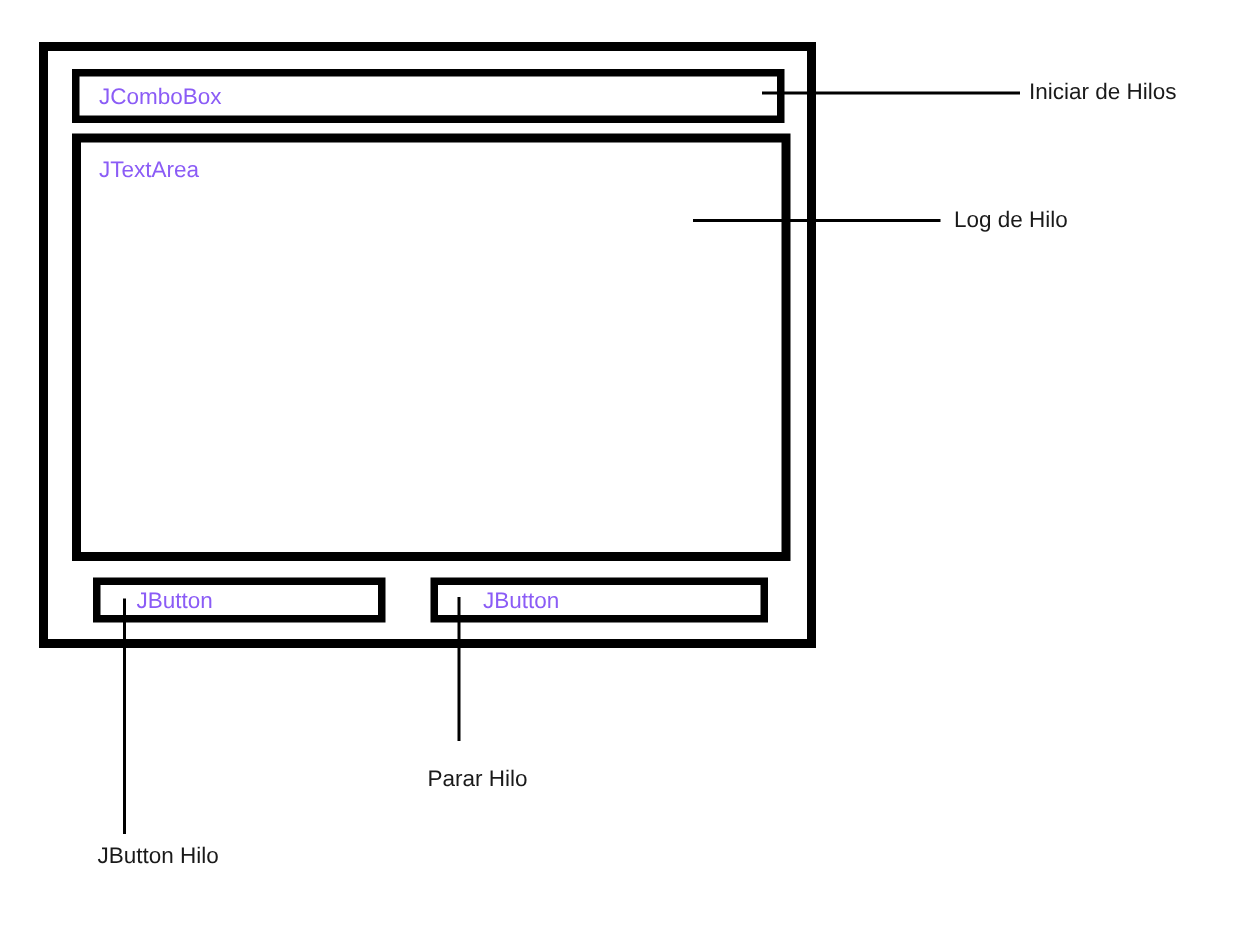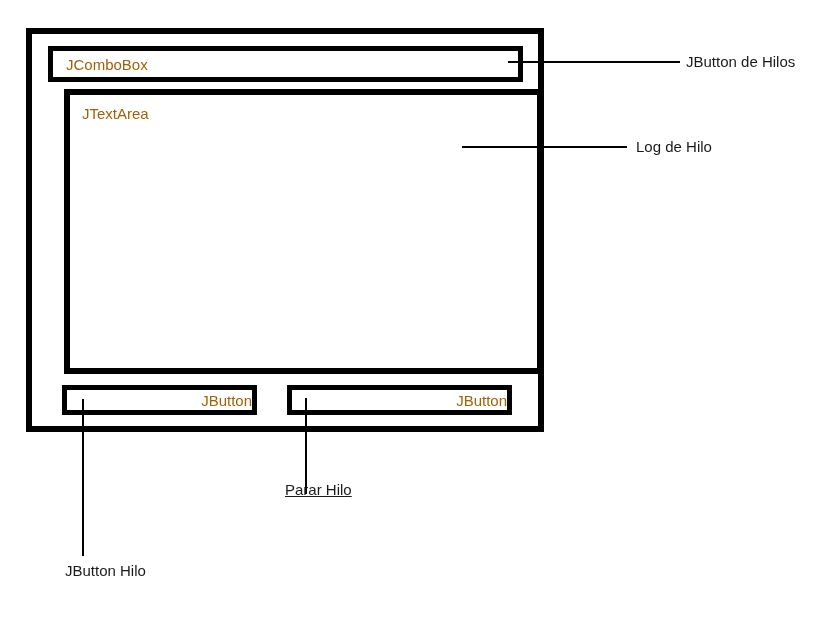--- a/index.html
+++ b/index.html
@@ -30,67 +30,66 @@
   }
   .combobox {
     left: 48px; top: 46px;
     width: 475px; height: 36px;
     border-width: 5px;
     display: flex;
     align-items: center;
     padding-left: 13px;
   }
   .textarea {
-    left: 64px; top: 89px;
+    left: 48px; top: 89px;
     width: 479px; height: 285px;
     border-width: 6px;
     padding: 10px 0 0 12px;
   }
   .button {
     top: 385px;
     height: 30px;
     border-width: 5px;
     display: flex;
     align-items: center;
-    justify-content: flex-end;
   }
   .button-start {
     left: 62px;
     width: 195px;
     padding-left: 24px;
   }
   .button-stop {
     left: 287px;
     width: 225px;
     padding-left: 30px;
   }
   .widget-label {
     font-size: 15px;
     line-height: 15px;
     white-space: nowrap;
-    color: #a16207;
+    color: #8b5cf6;
   }
   .line {
     position: absolute;
     background: #000000;
   }
   .line-selector { left: 508px; top: 61px; width: 172px; height: 2px; }
   .line-log      { left: 462px; top: 146px; width: 165px; height: 2px; }
   .line-start    { left: 82px;  top: 399px; width: 2px;  height: 157px; }
   .line-stop     { left: 305px; top: 398px; width: 2px;  height: 96px; }
   .callout-label {
     position: absolute;
     font-size: 15px;
     line-height: 16px;
     white-space: nowrap;
     color: #1a1a1a;
   }
   .label-selector { left: 686px; top: 54px; }
   .label-log      { left: 636px; top: 139px; }
-  .label-stop     { left: 285px; top: 482px; text-decoration: underline; }
+  .label-stop     { left: 285px; top: 512px; }
   .label-start    { left: 65px;  top: 563px; }
 </style>
 </head>
 <body>
 
 <div class="canvas">
 
   <div class="box outer-frame"></div>
 
   <div class="box combobox">
@@ -107,18 +106,18 @@
 
   <div class="box button button-stop">
     <span class="widget-label">JButton</span>
   </div>
 
   <div class="line line-selector"></div>
   <div class="line line-log"></div>
   <div class="line line-start"></div>
   <div class="line line-stop"></div>
 
-  <span class="callout-label label-selector">JButton de Hilos</span>
+  <span class="callout-label label-selector">Iniciar de Hilos</span>
   <span class="callout-label label-log">Log de Hilo</span>
   <span class="callout-label label-stop">Parar Hilo</span>
   <span class="callout-label label-start">JButton Hilo</span>
 
 </div>
 
 </body></html>

